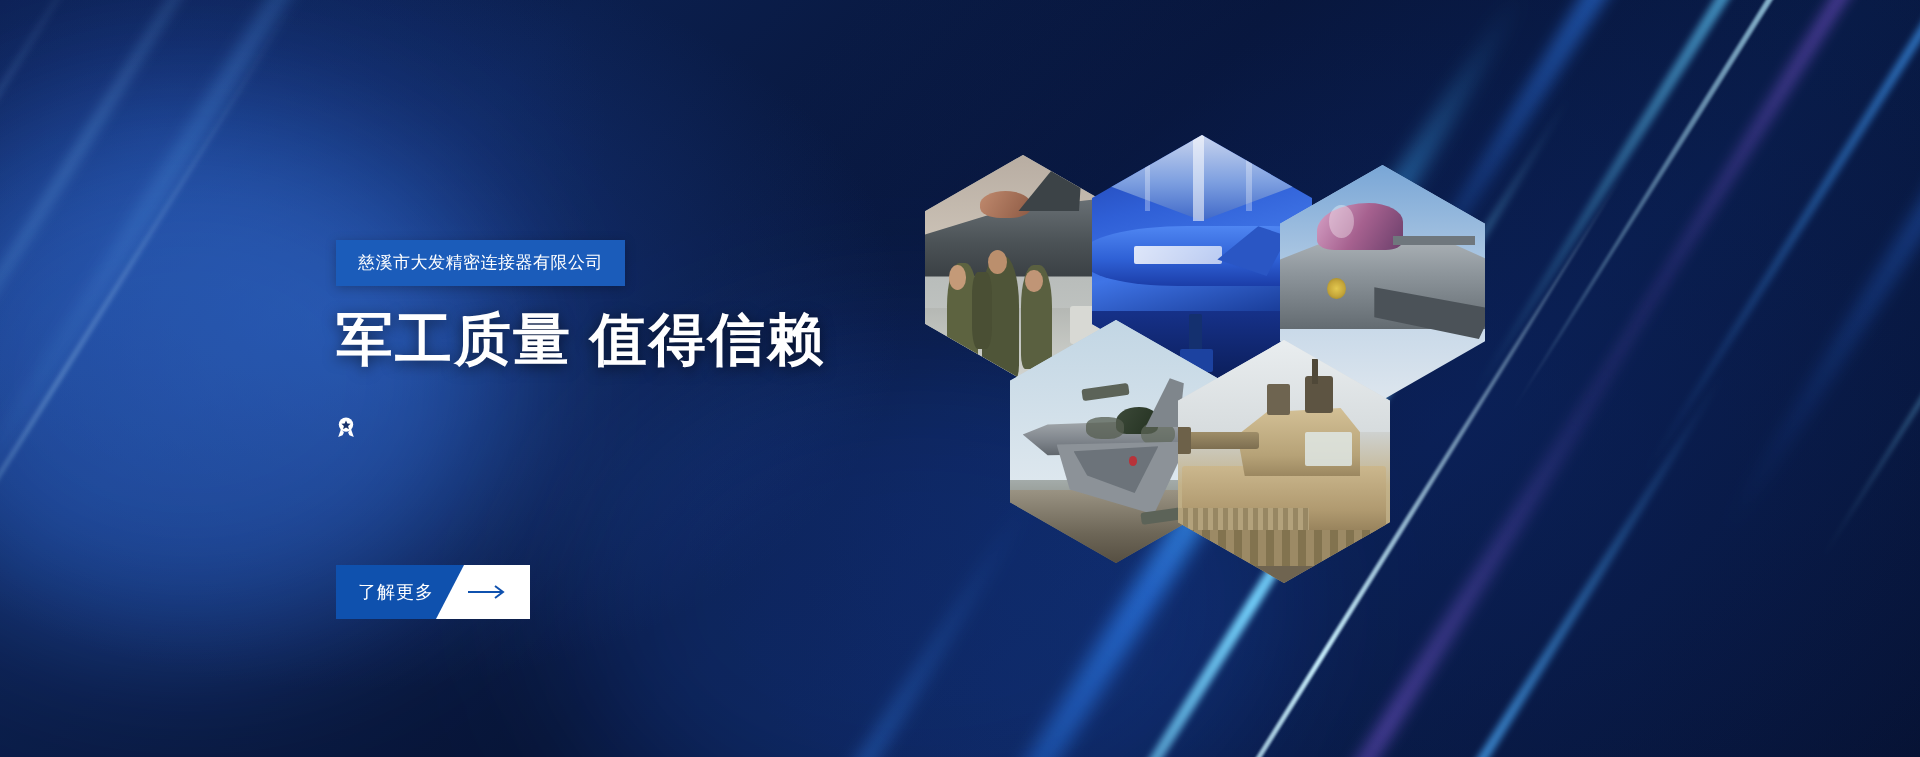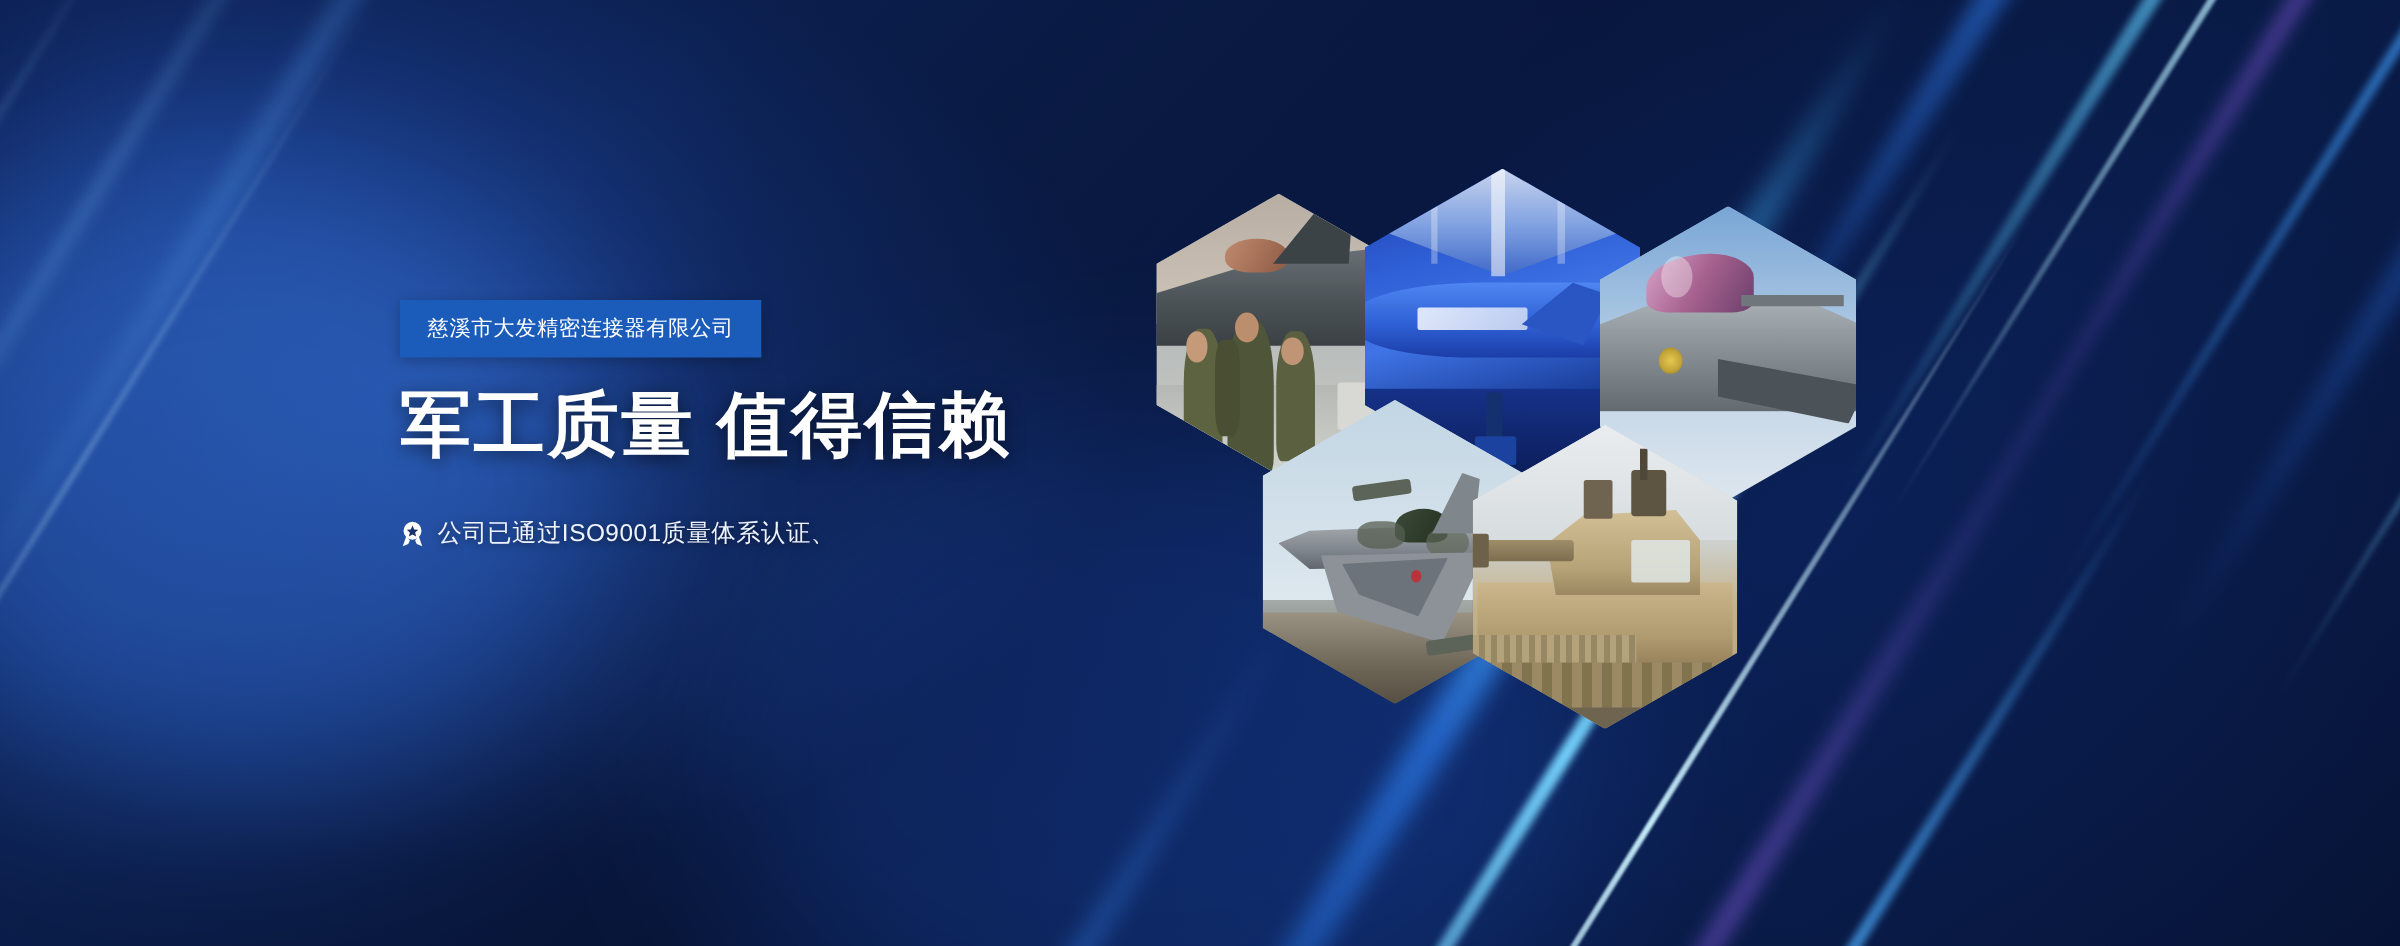--- a/index.html
+++ b/index.html
@@ -30,21 +30,21 @@
   .hex-cluster{ position:absolute; left:925px; top:135px; width:560px; height:370px; }
   .hex{
     position:absolute;
     clip-path:polygon(50% 0%,100% 25%,100% 75%,50% 100%,0% 75%,0% 25%);
     overflow:hidden;
     box-shadow:0 0 22px rgba(0,0,0,0.35);
   }
   .hex .ph{ position:absolute; inset:0; }
 
   
-  .content{ position:absolute; left:320px; top:0; width:640px; height:757px; }
+  .content{ position:absolute; left:336px; top:0; width:640px; height:757px; }
 
   .badge{
     position:absolute; top:240px; left:0;
     background:#1b5cba;
     color:#ffffff;
     font-size:17px; letter-spacing:0.5px;
     padding:11px 22px 12px 22px;
     white-space:nowrap;
     box-shadow:0 2px 10px rgba(0,0,0,0.25);
   }
@@ -276,20 +276,30 @@
 
       <div class="bullet">
         <span class="medal">
           <svg viewBox="0 0 20 22" width="20" height="22" aria-hidden="true">
             <path d="M5 13 L2.2 21 L6.6 19.2 L7.9 16.4 Z" fill="#ffffff"></path>
             <path d="M15 13 L17.8 21 L13.4 19.2 L12.1 16.4 Z" fill="#ffffff"></path>
             <circle cx="10" cy="8.6" r="7.2" fill="#ffffff"></circle>
             <path d="M10 4.4 L11.35 7.5 L14.6 7.8 L12.1 10 L12.9 13.2 L10 11.5 L7.1 13.2 L7.9 10 L5.4 7.8 L8.65 7.5 Z" fill="#17316b"></path>
           </svg>
         </span>
-        <span class="btxt">公司已通过ISO9001质量体系认证、</span>
       </div>
 
 
     </div>
 
+    <button class="cta">
+      <span class="cta-bg"></span>
+      <span class="cta-blue"></span>
+      <span class="cta-label">了解更多</span>
+      <span class="cta-arrow">
+        <svg width="40" height="14" viewBox="0 0 40 14" aria-hidden="true">
+          <line x1="0" y1="7" x2="34" y2="7" stroke="#0f51ae" stroke-width="2"></line>
+          <polyline points="27,1 35,7 27,13" fill="none" stroke="#0f51ae" stroke-width="2"></polyline>
+        </svg>
+      </span>
+    </button>
   </div>
 </div>
 
 </body></html>

